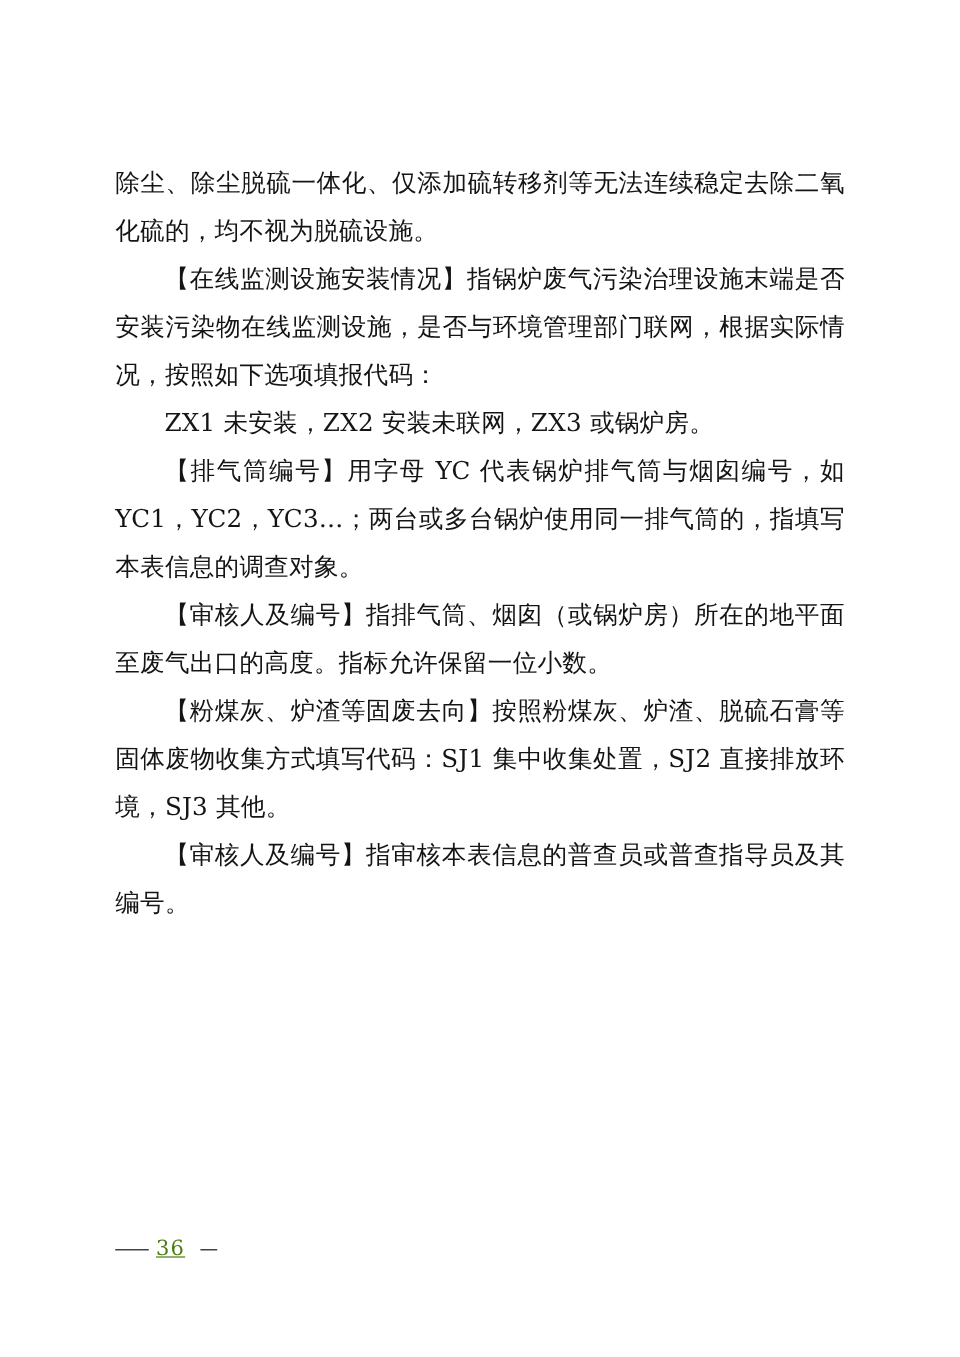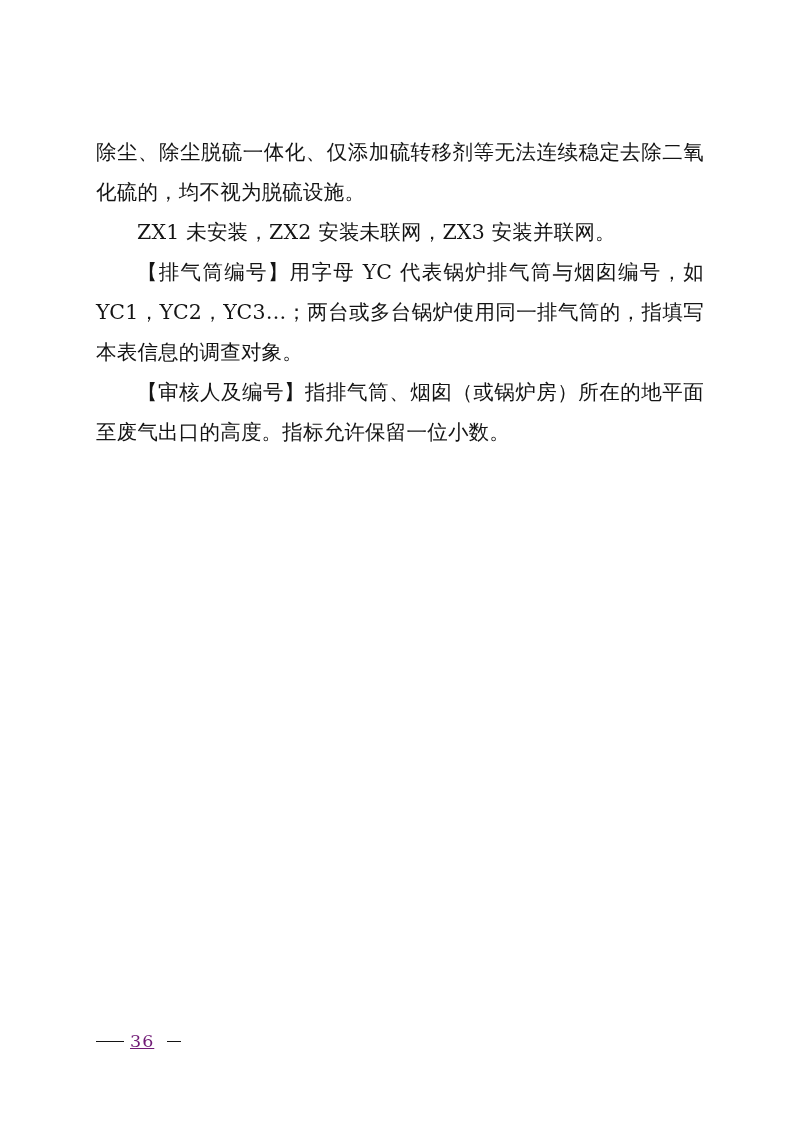--- a/index.html
+++ b/index.html
@@ -50,42 +50,45 @@
     width: 28px;
     height: 1px;
     background: #141414;
   }
   .pagenum {
     position: absolute;
     left: 130px;
     top: 1003px;
     font-size: 17.5px;
     letter-spacing: 1px;
-    color: #701a75;
+    color: #4d7c0f;
     font-family: "DejaVu Serif", "Liberation Serif", serif;
     text-decoration: underline;
   }
   .rule-right {
     position: absolute;
     left: 167px;
     top: 1013px;
     width: 14px;
     height: 1px;
     background: #141414;
   }
 </style>
 </head>
 <body>
 
 <div class="page">
 
   <div class="content">
     <p class="para">除尘、除尘脱硫一体化、仅添加硫转移剂等无法连续稳定去除二氧化硫的，均不视为脱硫设施。</p>
-    <p class="para indent">ZX1 未安装，ZX2 安装未联网，ZX3 安装并联网。</p>
+    <p class="para indent">【在线监测设施安装情况】指锅炉废气污染治理设施末端是否安装污染物在线监测设施，是否与环境管理部门联网，根据实际情况，按照如下选项填报代码：</p>
+    <p class="para indent">ZX1 未安装，ZX2 安装未联网，ZX3 或锅炉房。</p>
     <p class="para indent">【排气筒编号】用字母 YC 代表锅炉排气筒与烟囱编号，如 YC1，YC2，YC3…；两台或多台锅炉使用同一排气筒的，指填写本表信息的调查对象。</p>
     <p class="para indent">【审核人及编号】指排气筒、烟囱（或锅炉房）所在的地平面至废气出口的高度。指标允许保留一位小数。</p>
+    <p class="para indent">【粉煤灰、炉渣等固废去向】按照粉煤灰、炉渣、脱硫石膏等固体废物收集方式填写代码：SJ1 集中收集处置，SJ2 直接排放环境，SJ3 其他。</p>
+    <p class="para indent">【审核人及编号】指审核本表信息的普查员或普查指导员及其编号。</p>
   </div>
 
   <div class="rule"></div>
   <div class="pagenum">36</div>
   <div class="rule-right"></div>
 
 </div>
 
 </body></html>

